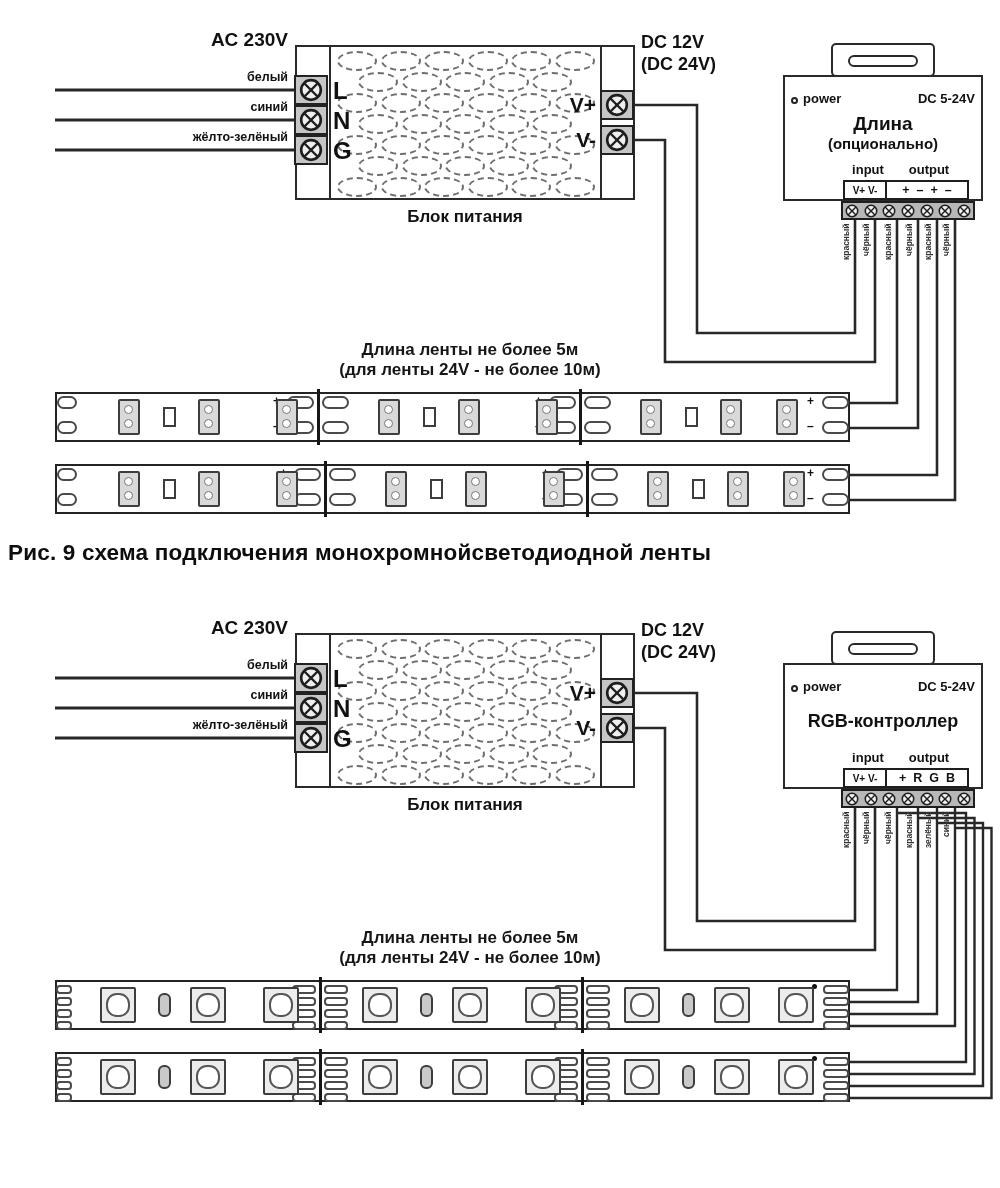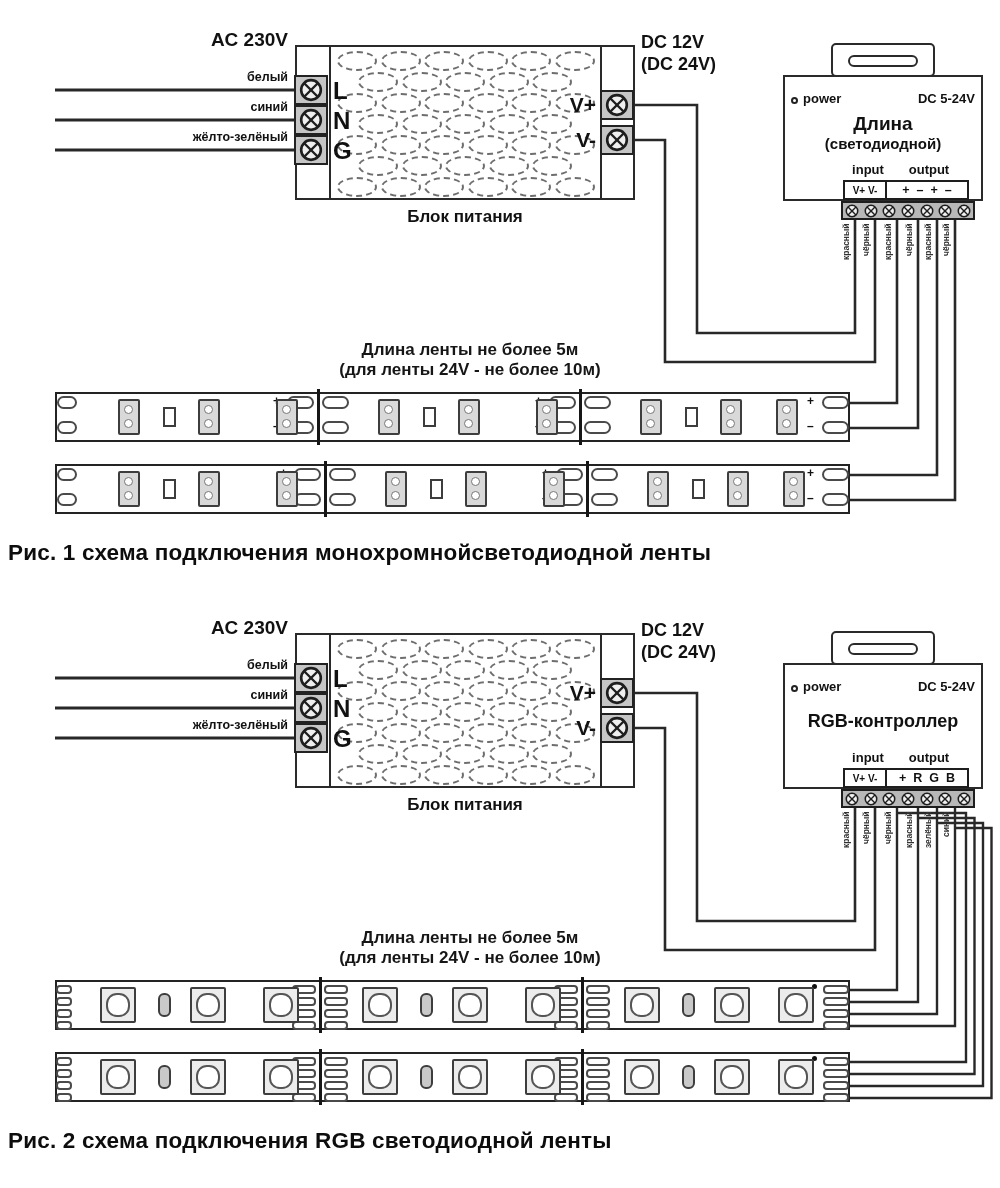--- a/index.html
+++ b/index.html
@@ -168,21 +168,21 @@
     <div class="lab" style="left:365px;top:208px;width:200px;text-align:center;font-size:17px">Блок питания</div>
 
     <div class="tab" style="left:831px;top:43px;width:104px;height:34px">
       <div class="slot" style="left:15px;top:10px;width:70px;height:12px"></div>
     </div>
     <div class="box" style="left:783px;top:75px;width:200px;height:126px"></div>
     <div class="ledcirc" style="left:791px;top:97px"></div>
     <div class="lab" style="left:803px;top:92px;font-size:13px">power</div>
     <div class="lab" style="left:870px;top:92px;width:105px;text-align:right;font-size:13px">DC 5-24V</div>
     <div class="lab" style="left:783px;top:114px;width:200px;text-align:center;font-size:19px">Длина</div>
-    <div class="lab" style="left:783px;top:136px;width:200px;text-align:center;font-size:15px">(светодиодной)</div>
+    <div class="lab" style="left:783px;top:136px;width:200px;text-align:center;font-size:15px">(опционально)</div>
     <div class="lab" style="left:843px;top:163px;width:50px;text-align:center;font-size:13px">input</div>
     <div class="lab" style="left:896px;top:163px;width:66px;text-align:center;font-size:13px">output</div>
     <div class="termstrip" style="left:843px;top:180px;width:126px;height:20px">
       <div class="termcell1">V+ V-</div>
       <div class="termcell2">+  –  +  –</div>
     </div>
     <div class="screwrow" style="left:841px;top:201px;width:134px;height:19px">
         <svg width="14" height="14" viewBox="0 0 22 22">
           <circle cx="11" cy="11" r="9" fill="#efefef" stroke="#1e1e1e" stroke-width="2.4"></circle>
           <line x1="4.8" y1="4.8" x2="17.2" y2="17.2" stroke="#1e1e1e" stroke-width="2.2"></line>
@@ -215,21 +215,21 @@
         </svg>
         <svg width="14" height="14" viewBox="0 0 22 22">
           <circle cx="11" cy="11" r="9" fill="#efefef" stroke="#1e1e1e" stroke-width="2.4"></circle>
           <line x1="4.8" y1="4.8" x2="17.2" y2="17.2" stroke="#1e1e1e" stroke-width="2.2"></line>
           <line x1="17.2" y1="4.8" x2="4.8" y2="17.2" stroke="#1e1e1e" stroke-width="2.2"></line>
         </svg>
       </div>
 
     <div class="note" style="top:340px">Длина ленты не более 5м</div>
     <div class="note" style="top:360px">(для ленты 24V - не более 10м)</div>
-    <div class="caption" style="top:540px">Рис. 1 схема подключения монохромнойсветодиодной ленты</div>
+    <div class="caption" style="top:540px">Рис. 9 схема подключения монохромнойсветодиодной ленты</div>
   <div class="vlabel" style="left: 809px; top: 254px; position: absolute;">красный</div>
       <div class="vlabel" style="left: 829px; top: 254px; position: absolute;">чёрный</div>
       <div class="vlabel" style="left: 851px; top: 254px; position: absolute;">красный</div>
       <div class="vlabel" style="left: 872px; top: 254px; position: absolute;">чёрный</div>
       <div class="vlabel" style="left: 891px; top: 254px; position: absolute;">красный</div>
       <div class="vlabel" style="left: 909px; top: 254px; position: absolute;">чёрный</div>
       <div class="striprect" style="left: 55px; top: 392px; width: 795px; height: 50px; position: absolute;"></div>
       <div class="pad" style="left: 57px; top: 396px; width: 20px; height: 13px; position: absolute;"></div>
       <div class="pad" style="left: 57px; top: 421px; width: 20px; height: 13px; position: absolute;"></div>
       <div class="jline" style="left: 316.5px; top: 389px; height: 56px; position: absolute;"></div>
@@ -494,21 +494,20 @@
         </svg>
         <svg width="14" height="14" viewBox="0 0 22 22">
           <circle cx="11" cy="11" r="9" fill="#efefef" stroke="#1e1e1e" stroke-width="2.4"></circle>
           <line x1="4.8" y1="4.8" x2="17.2" y2="17.2" stroke="#1e1e1e" stroke-width="2.2"></line>
           <line x1="17.2" y1="4.8" x2="4.8" y2="17.2" stroke="#1e1e1e" stroke-width="2.2"></line>
         </svg>
       </div>
 
     <div class="note" style="top:340px">Длина ленты не более 5м</div>
     <div class="note" style="top:360px">(для ленты 24V - не более 10м)</div>
-    <div class="caption" style="top:540px">Рис. 2 схема подключения RGB светодиодной ленты</div>
   <div class="vlabel" style="left: 809px; top: 254px; position: absolute;">красный</div>
       <div class="vlabel" style="left: 829px; top: 254px; position: absolute;">чёрный</div>
       <div class="vlabel" style="left: 851px; top: 254px; position: absolute;">чёрный</div>
       <div class="vlabel" style="left: 872px; top: 254px; position: absolute;">красный</div>
       <div class="vlabel" style="left: 891px; top: 254px; position: absolute;">зелёный</div>
       <div class="vlabel" style="left: 909px; top: 254px; position: absolute;">синий</div>
       <div class="striprect" style="left: 55px; top: 392px; width: 795px; height: 50px; position: absolute;"></div>
       <div class="pad r4" style="left: 56px; top: 397px; width: 16px; height: 9px; position: absolute;"></div>
       <div class="pad r4" style="left: 56px; top: 409px; width: 16px; height: 9px; position: absolute;"></div>
       <div class="pad r4" style="left: 56px; top: 421px; width: 16px; height: 9px; position: absolute;"></div>

